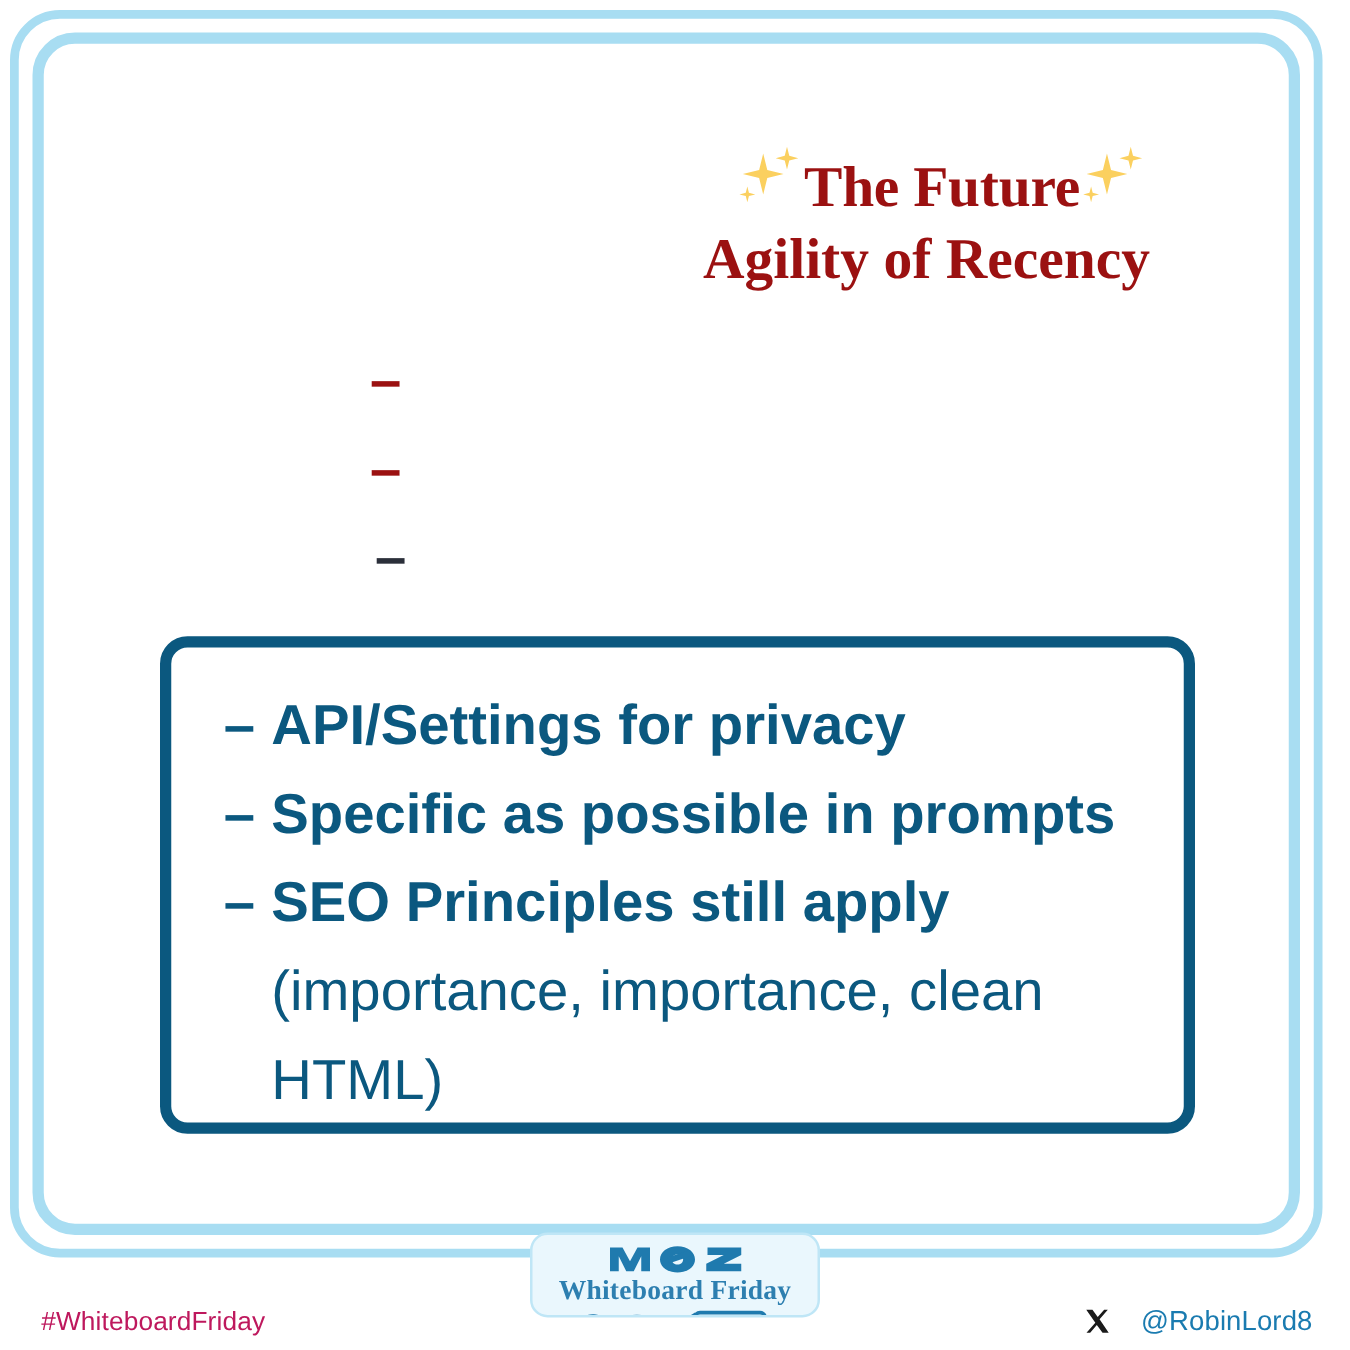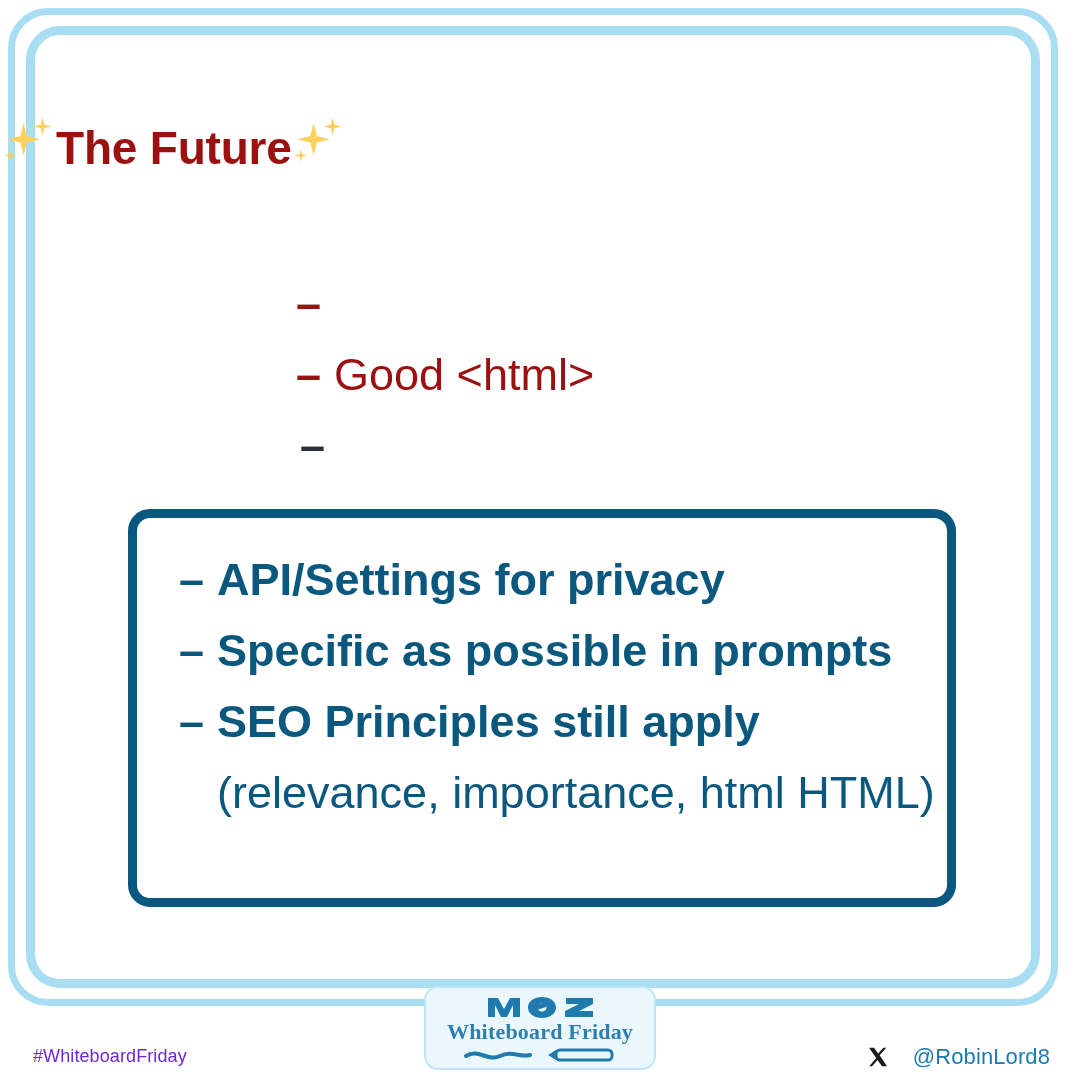--- a/index.html
+++ b/index.html
@@ -44,21 +44,22 @@
     box-sizing: border-box;
     pointer-events: none;
   }
 
   
   .title-area {
     position: absolute;
     left: 0;
     top: 112px;
     width: 920px;
-    text-align: left;
+    text-align: right;
+    font-family: Liberation Serif, serif;
   }
   .title-line1 {
     font-size: 46px;
     font-weight: bold;
     color: #9b1111;
     line-height: 1.08;
     letter-spacing: -0.2px;
     white-space: nowrap;
   }
   .sparkle {
@@ -141,21 +142,21 @@
   .callout-item .cont {
     display: block;
   }
 
   
   .logo-badge {
     position: absolute;
     left: 424px;
     top: 986px;
     width: 232px;
-    height: 84px;
+    height: 68px;
     background: #eaf7fd;
     border: 2px solid #bfe6f6;
     border-radius: 14px;
     box-sizing: border-box;
     text-align: center;
     overflow: hidden;
   }
   .moz-word {
     margin-top: 6px;
     height: 26px;
@@ -171,22 +172,22 @@
   .marker-row {
     margin-top: 1px;
     height: 18px;
   }
 
   
   .hashtag {
     position: absolute;
     left: 33px;
     top: 1046px;
-    font-size: 18px;
-    color: #6d28d9;
+    font-size: 21px;
+    color: #be185d;
     letter-spacing: 0.1px;
   }
   .handle {
     position: absolute;
     right: 30px;
     top: 1044px;
     display: flex;
     align-items: center;
     gap: 24px;
   }
@@ -214,50 +215,50 @@
           <path d="M12 41 L13.4 46.6 L19 48 L13.4 49.4 L12 55 L10.6 49.4 L5 48 L10.6 46.6 Z" fill="#fbd05f"></path>
         </svg>
       </span><span>The Future</span><span class="sparkle sparkle-right">
         <svg viewBox="0 0 64 64" width="58" height="58" aria-hidden="true">
           <path d="M26 12 L29.6 26.4 L44 30 L29.6 33.6 L26 48 L22.4 33.6 L8 30 L22.4 26.4 Z" fill="#fbd05f"></path>
           <path d="M47 6 L49 14 L57 16 L49 18 L47 26 L45 18 L37 16 L45 14 Z" fill="#fbd05f"></path>
           <path d="M12 41 L13.4 46.6 L19 48 L13.4 49.4 L12 55 L10.6 49.4 L5 48 L10.6 46.6 Z" fill="#fbd05f"></path>
         </svg>
       </span>
     </div>
+    <div class="title-line2">Agility of Recency</div>
   </div>
 
   <div class="top-list">
     <div class="top-item indent-1 tone-red">
       <span class="dash">–</span>
     </div>
     <div class="top-item indent-2 tone-red">
       <span class="dash">–</span>
-      <span>Good &lt;html&gt;</span>
     </div>
     <div class="top-item indent-3 tone-dark">
       <span class="dash">–</span>
     </div>
   </div>
 
   <div class="callout">
     <div class="callout-list">
       <div class="callout-item">
         <span class="dash">–</span>
         <span class="ctext">API/Settings for privacy</span>
       </div>
       <div class="callout-item">
         <span class="dash">–</span>
         <span class="ctext">Specific as possible in prompts</span>
       </div>
       <div class="callout-item">
         <span class="dash">–</span>
         <span>
           <span class="ctext">SEO Principles still apply</span>
-          <span class="cont">(relevance, importance, html HTML)</span>
+          <span class="cont">(importance, importance, clean HTML)</span>
         </span>
       </div>
     </div>
   </div>
 
   <div class="logo-badge">
     <div class="moz-word">
       <svg width="108" height="26" viewBox="0 0 216 52" aria-hidden="true">
         <g fill="#1f7aae">
           <path d="M4 46 L4 8 L24 8 L36 30 L48 8 L68 8 L68 46 L54 46 L54 22 L42 46 L30 46 L18 22 L18 46 Z"></path>

